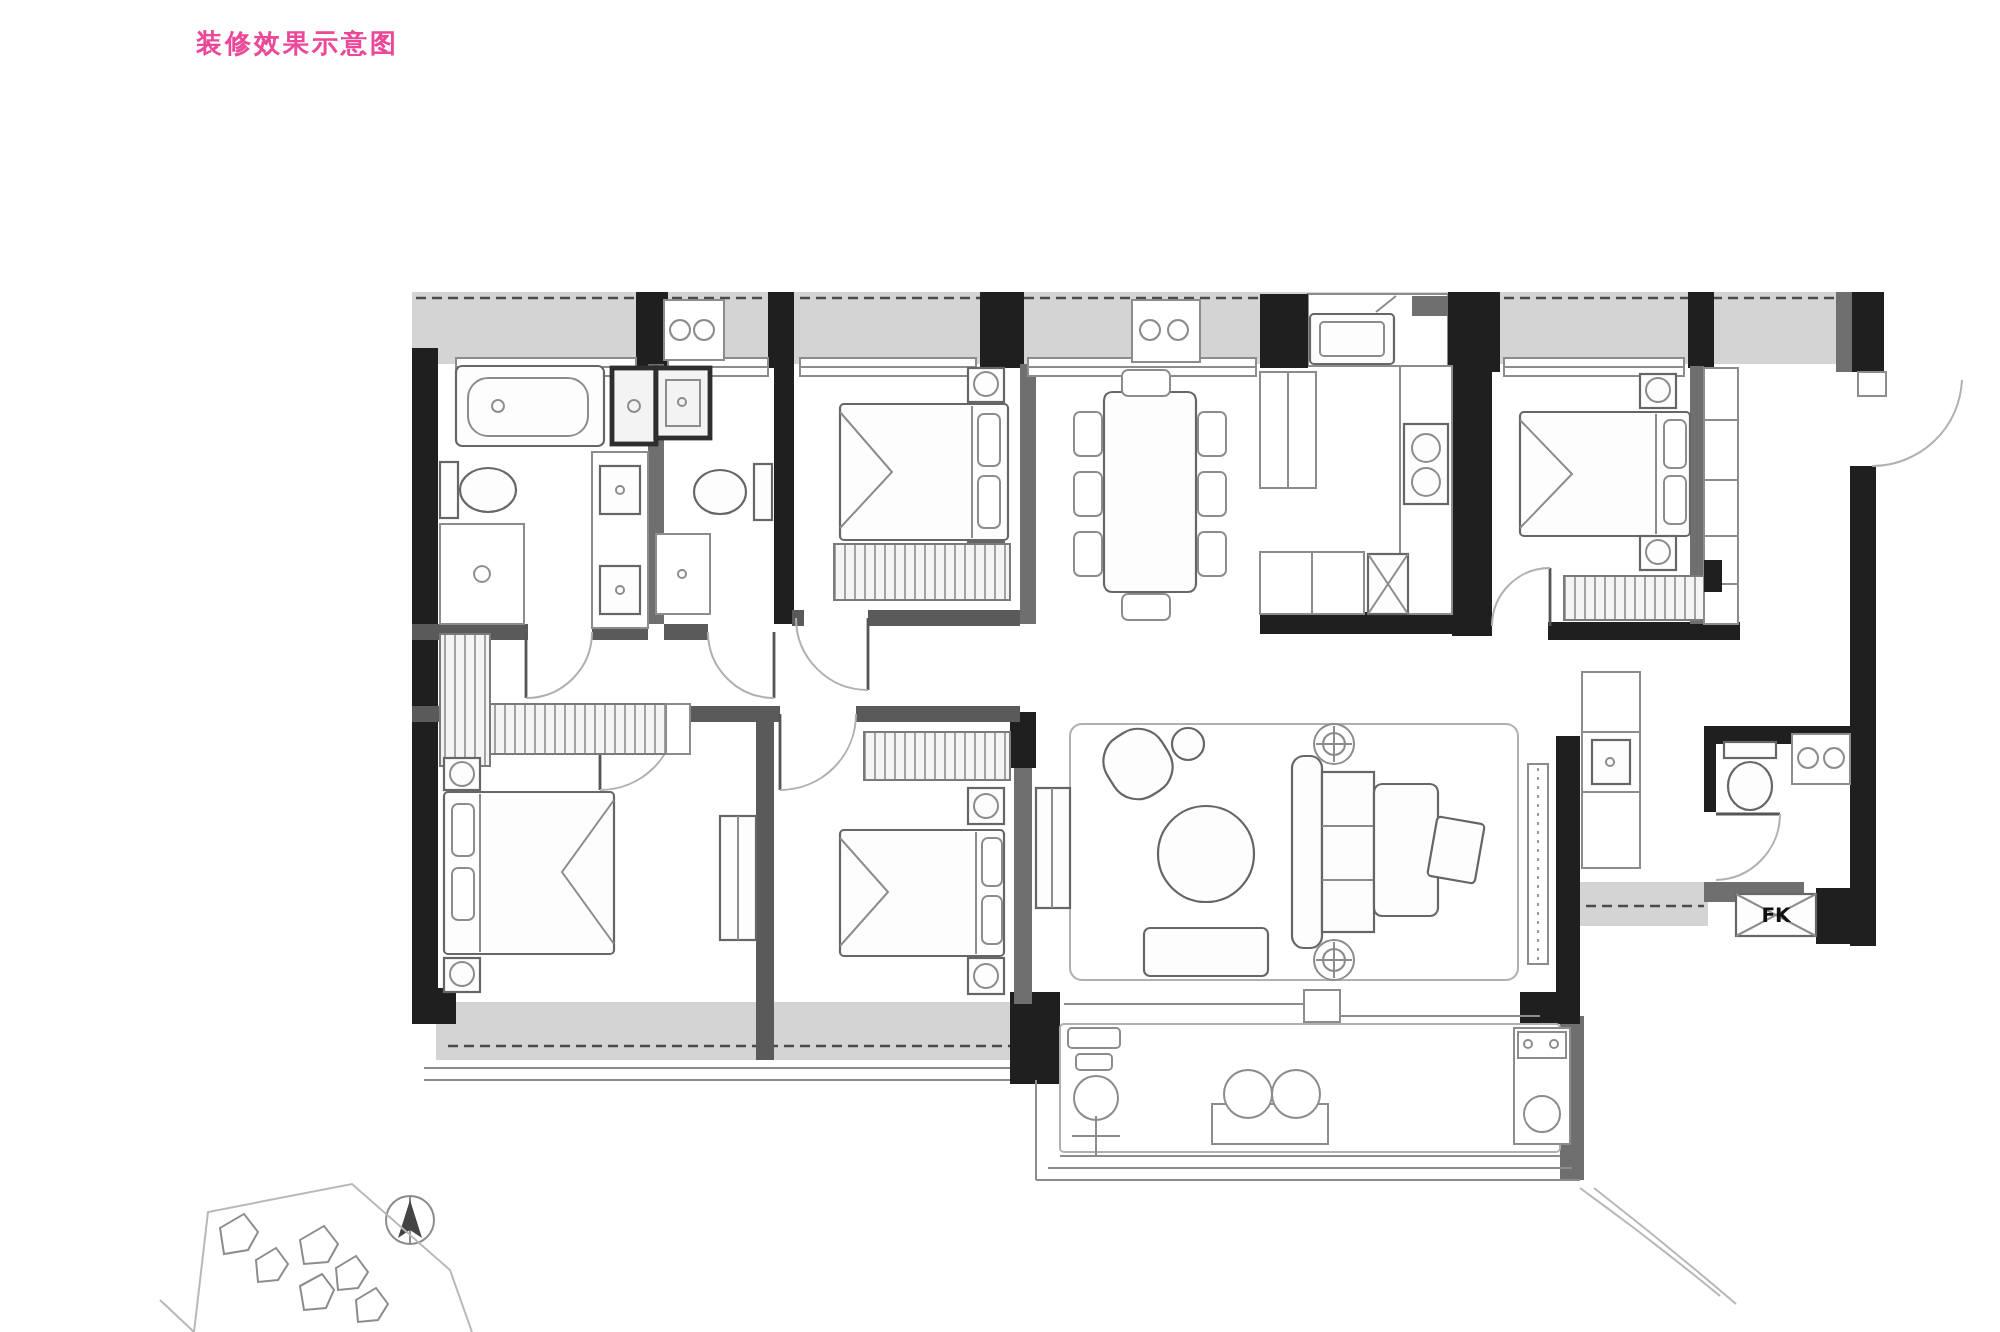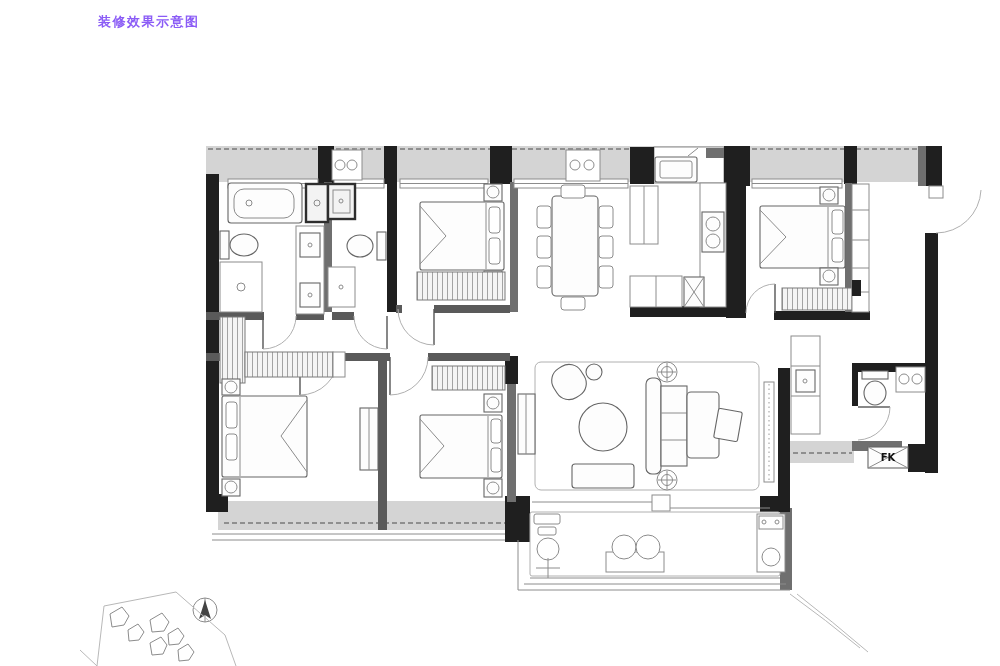--- a/index.html
+++ b/index.html
@@ -1,19 +1,19 @@
 <!DOCTYPE html>
 <html style="--wall: #1f1f1f; --gwall: #6f6f6f; --gwall2: #5a5a5a; --ledge: #d4d4d4; --line: #8c8c8c;"><head>
 <meta charset="utf-8">
 <style>
   html,body{margin:0;padding:0;background:#fff;}
   #stage{position:relative;width:1000px;height:666px;background:#ffffff;overflow:hidden;
          font-family:"Liberation Sans",sans-serif;}
   #plan-title{position:absolute;left:98px;top:13px;font-size:13px;font-weight:600;
-              color:#8b5cf6;letter-spacing:1.5px;}
+              color:#ec4899;letter-spacing:1.5px;}
   svg{position:absolute;left:0;top:0;}
   .wall{fill:var(--wall,#1f1f1f);}
   .gwall{fill:var(--gwall,#6f6f6f);}
   .gwall2{fill:var(--gwall2,#5a5a5a);}
   .ledge{fill:var(--ledge,#d4d4d4);}
   .thin2{fill:#ffffff;stroke:var(--line,#8c8c8c);stroke-width:1;}
   .furn{fill:#fdfdfd;stroke:#666;stroke-width:1.1;}
   .thin{fill:none;stroke:var(--line,#8c8c8c);stroke-width:1;}
   .dash{fill:none;stroke:#4a4a4a;stroke-width:1.2;stroke-dasharray:5 3;}
   .dots{fill:none;stroke:#999;stroke-width:1;stroke-dasharray:1.5 3;}

